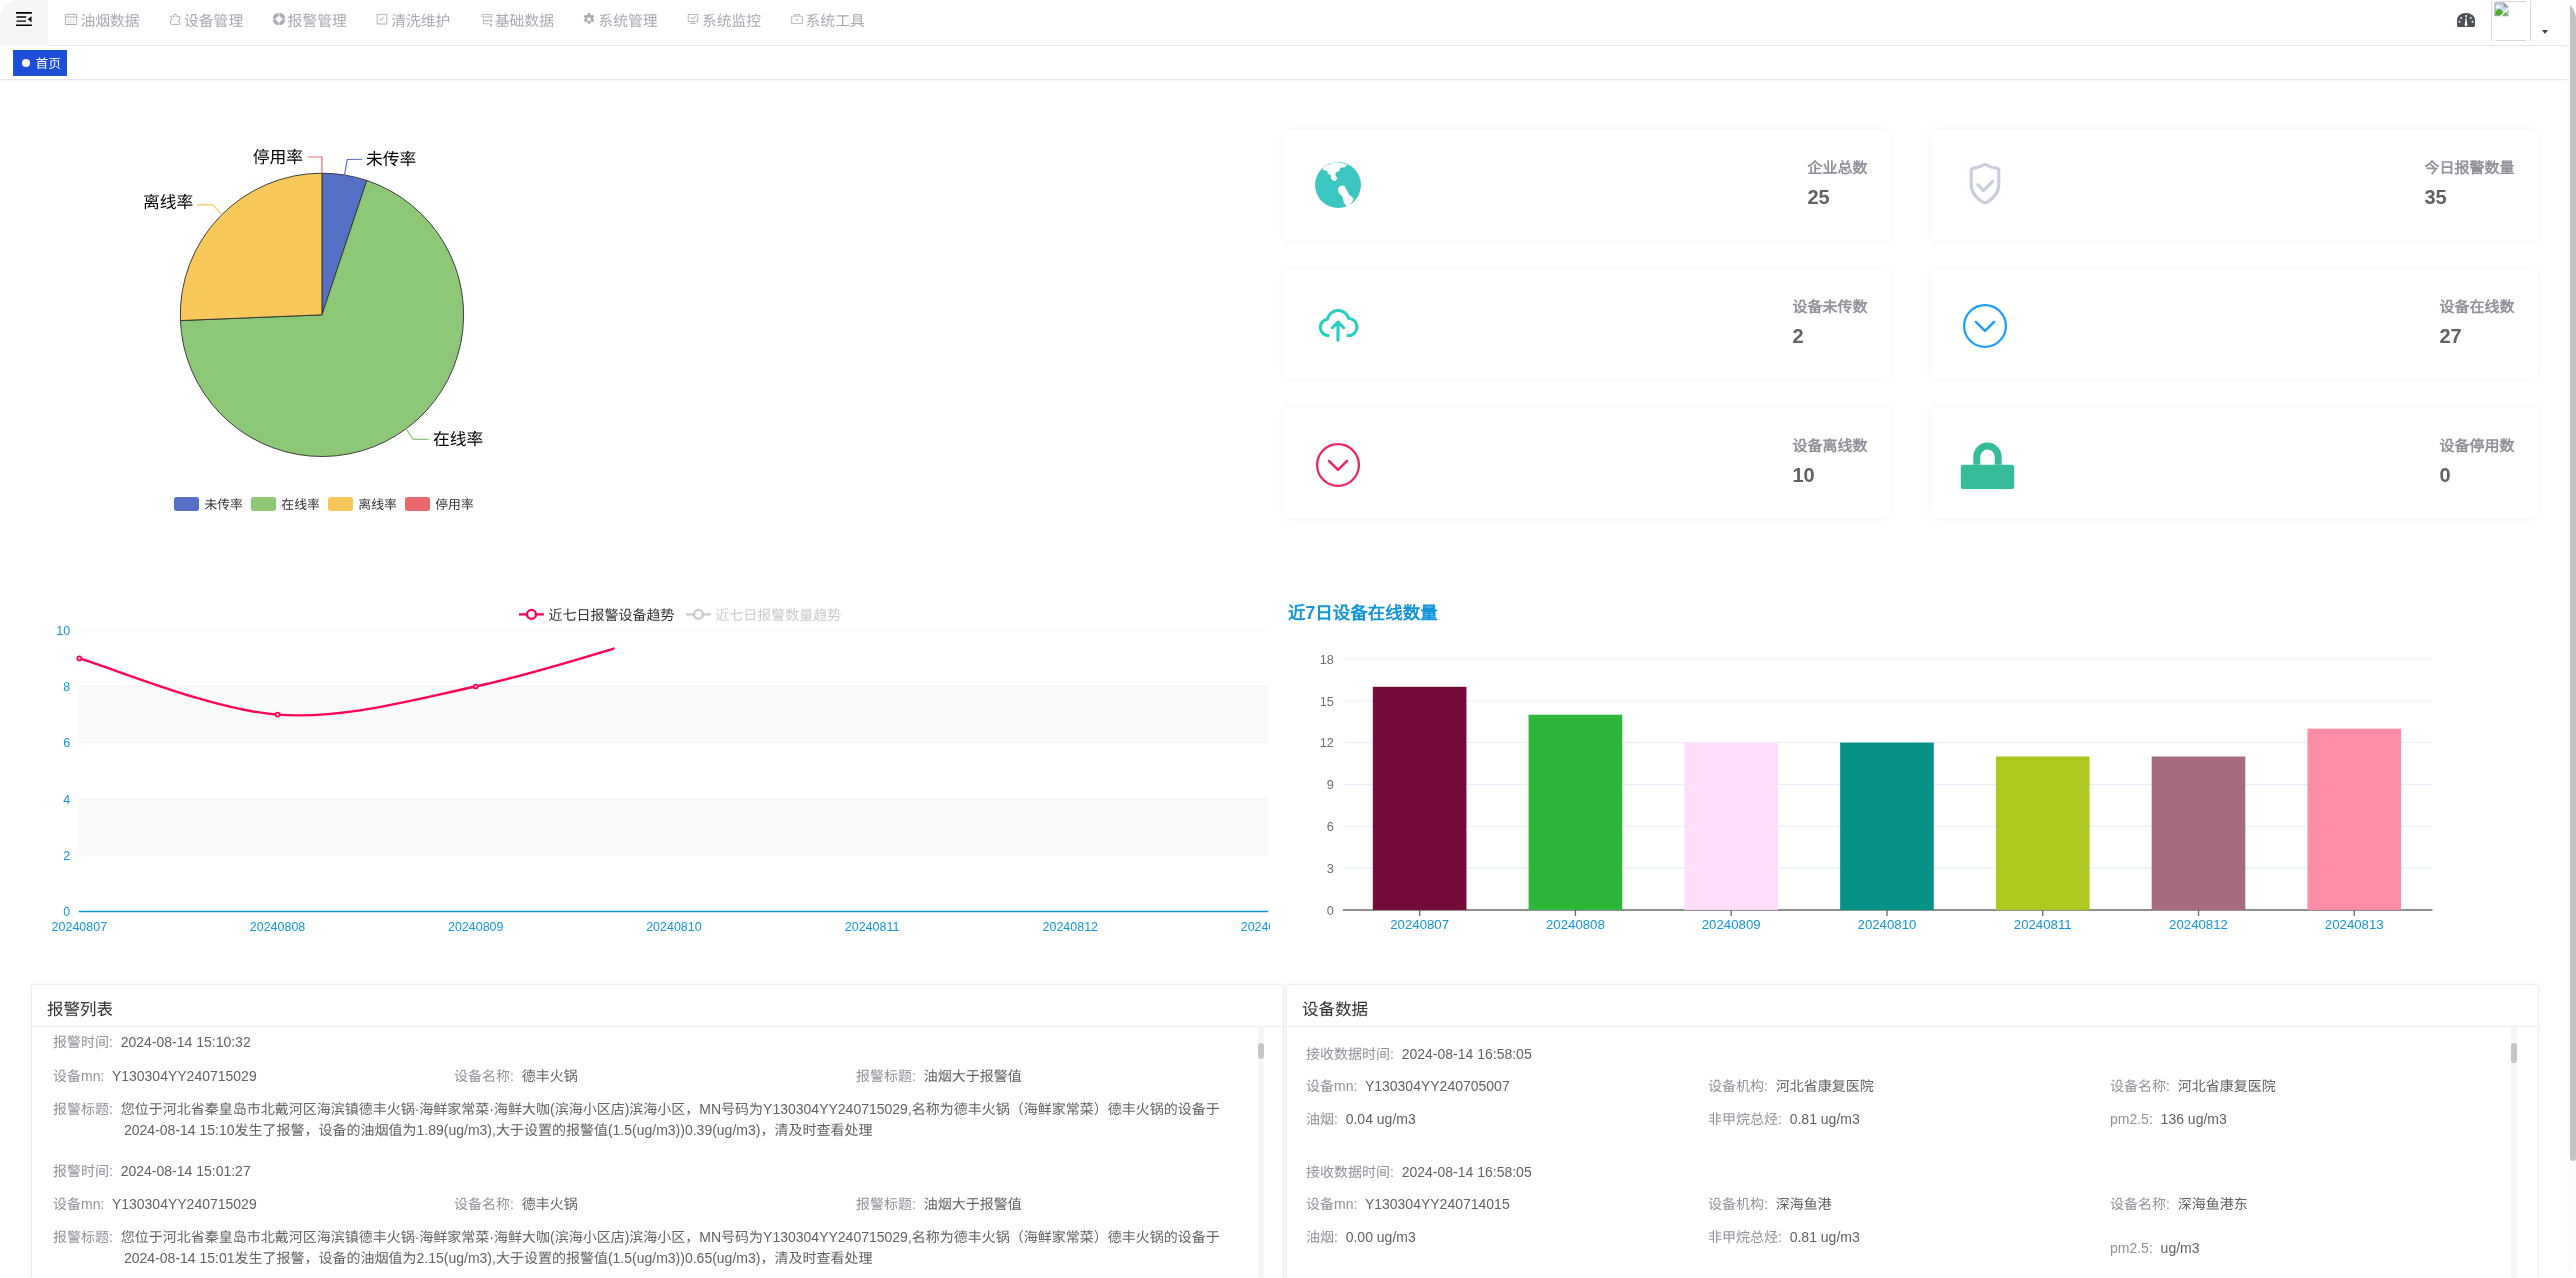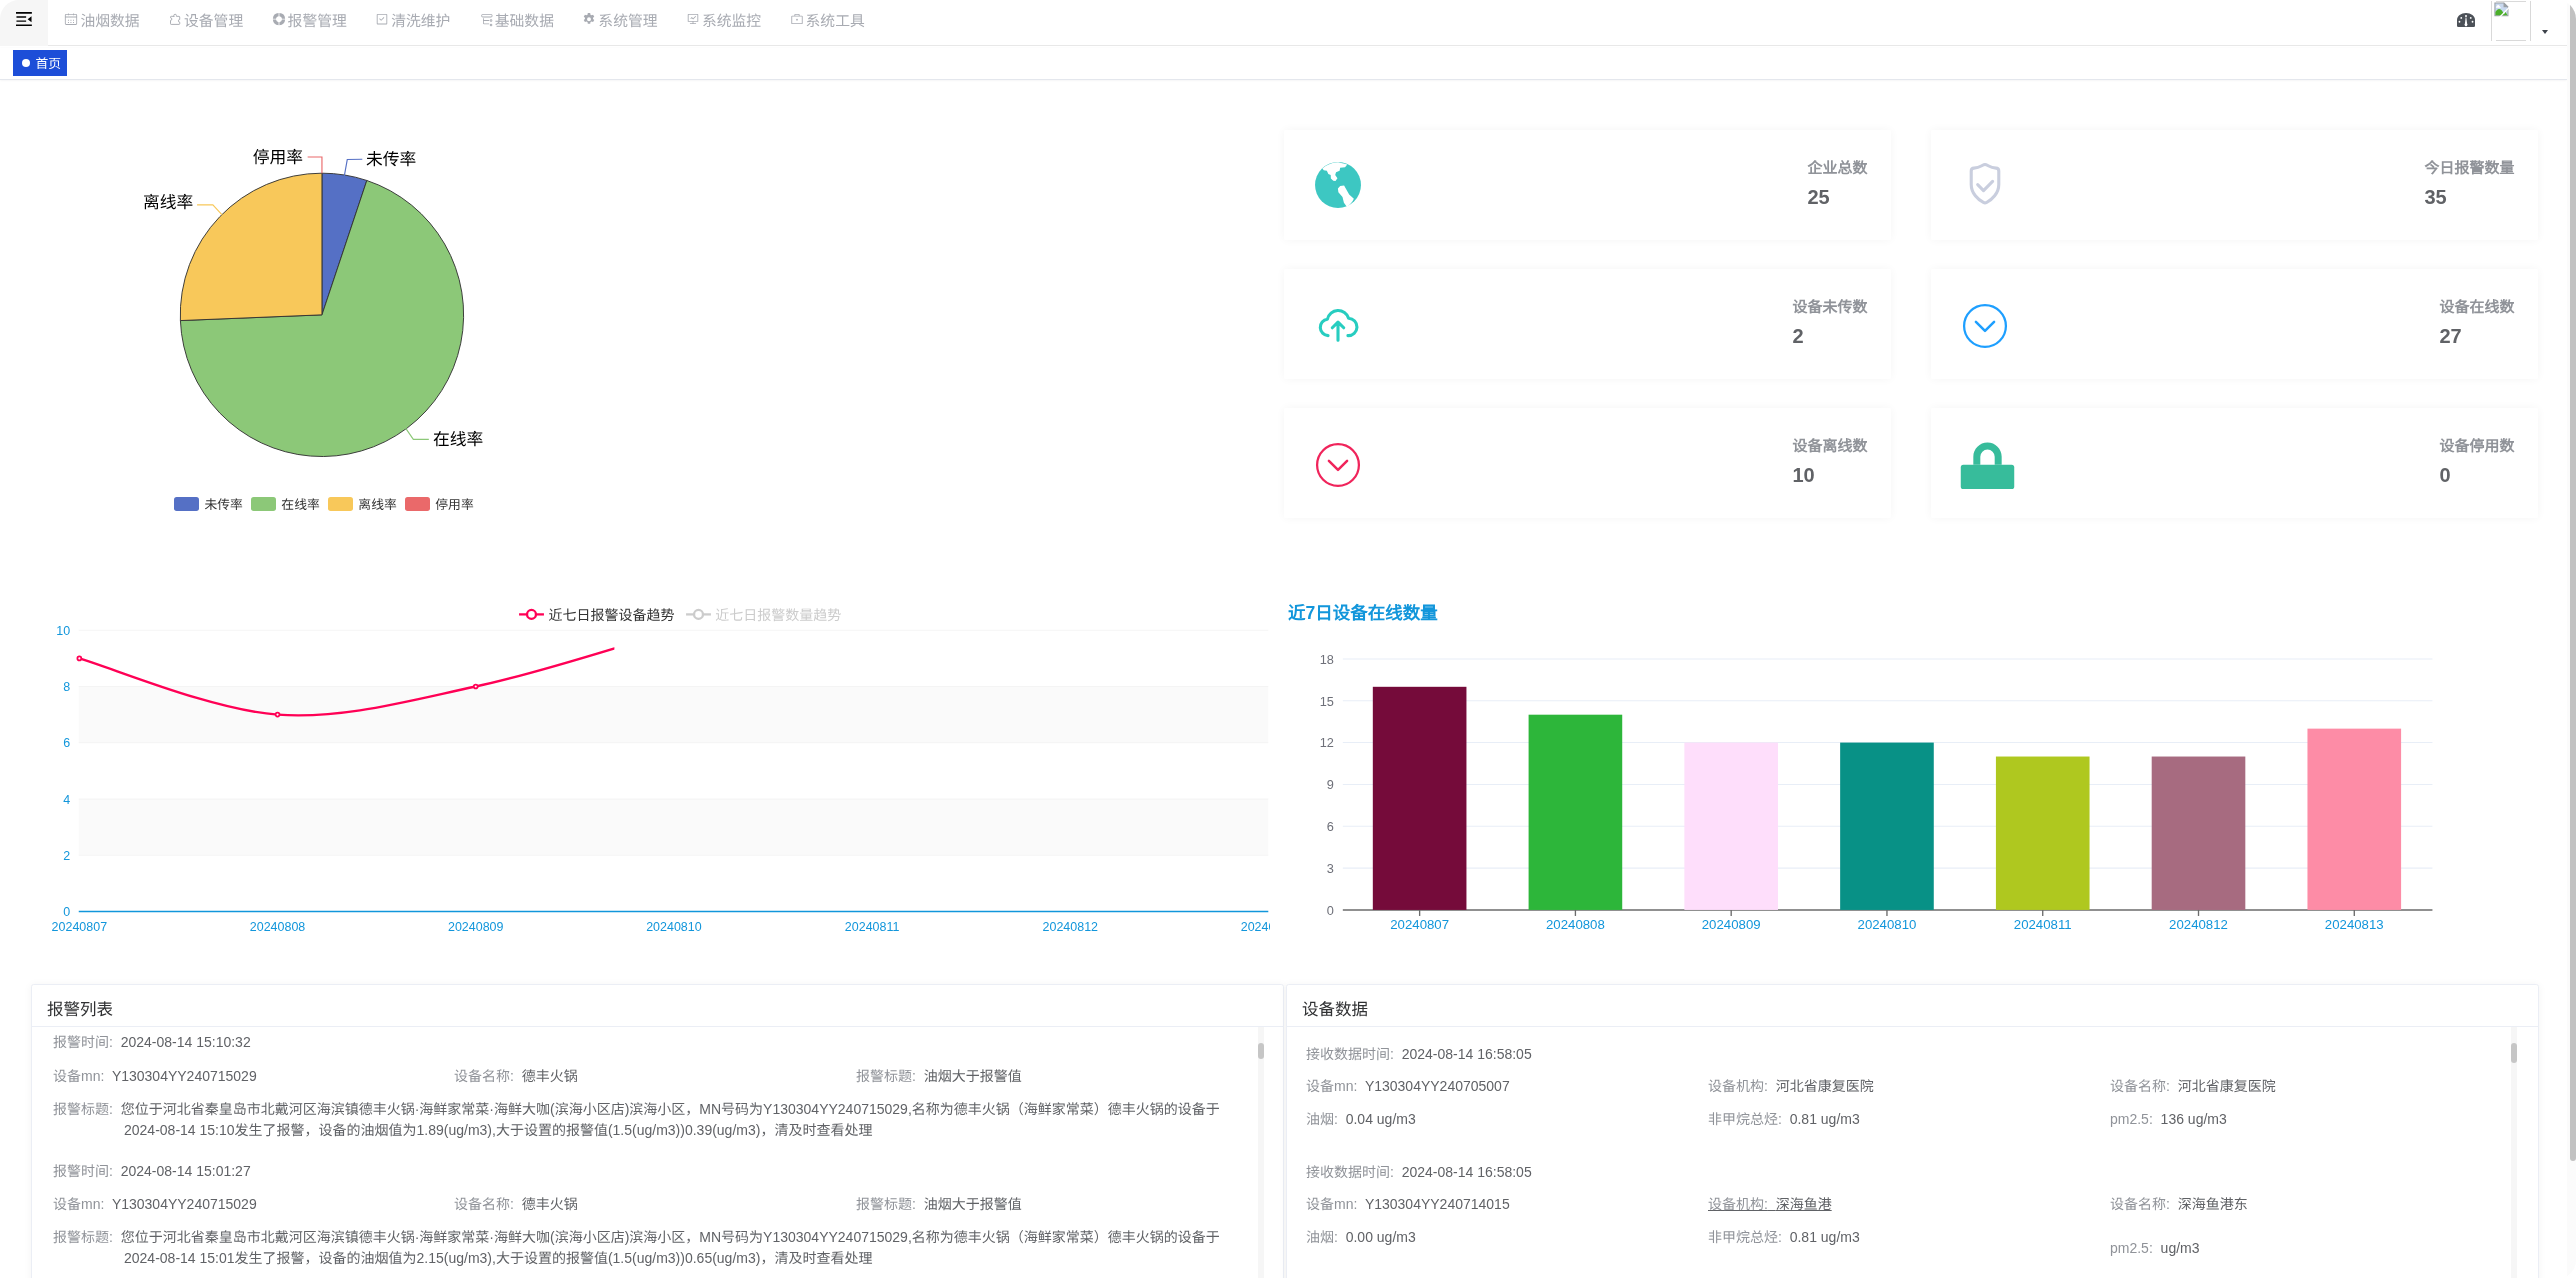--- a/index.html
+++ b/index.html
@@ -422,21 +422,21 @@
       <div class="pbody" id="deviceBody">
           <div class="fld" style="left: 19px; top: 17px;"><b>接收数据时间:</b>&nbsp; <span>2024-08-14 16:58:05</span></div>
           <div class="fld" style="left: 19px; top: 49px;"><b>设备mn:</b>&nbsp; <span>Y130304YY240705007</span></div>
           <div class="fld" style="left: 421px; top: 49px;"><b>设备机构:</b>&nbsp; <span>河北省康复医院</span></div>
           <div class="fld" style="left: 823px; top: 49px;"><b>设备名称:</b>&nbsp; <span>河北省康复医院</span></div>
           <div class="fld" style="left: 19px; top: 82px;"><b>油烟:</b>&nbsp; <span>0.04 ug/m3</span></div>
           <div class="fld" style="left: 421px; top: 82px;"><b>非甲烷总烃:</b>&nbsp; <span>0.81 ug/m3</span></div>
           <div class="fld" style="left: 823px; top: 82px;"><b>pm2.5:</b>&nbsp; <span>136 ug/m3</span></div>
           <div class="fld" style="left: 19px; top: 135px;"><b>接收数据时间:</b>&nbsp; <span>2024-08-14 16:58:05</span></div>
           <div class="fld" style="left: 19px; top: 167px;"><b>设备mn:</b>&nbsp; <span>Y130304YY240714015</span></div>
-          <div class="fld" style="left: 421px; top: 167px; text-decoration: underline;"><b>设备机构:</b>&nbsp; <span>深海鱼港</span></div>
+          <div class="fld" style="left: 421px; top: 167px;"><b>设备机构:</b>&nbsp; <span>深海鱼港</span></div>
           <div class="fld" style="left: 823px; top: 167px;"><b>设备名称:</b>&nbsp; <span>深海鱼港东</span></div>
           <div class="fld" style="left: 19px; top: 200px;"><b>油烟:</b>&nbsp; <span>0.00 ug/m3</span></div>
           <div class="fld" style="left: 421px; top: 200px;"><b>非甲烷总烃:</b>&nbsp; <span>0.81 ug/m3</span></div>
           <div class="fld" style="left: 823px; top: 200px; margin-top: 11px;"><b>pm2.5:</b>&nbsp; <span>ug/m3</span></div>
           <div class="scrolltrack" style="position: absolute; left: 1224px; top: 0px; width: 6.3px; height: 306px; background: rgb(246, 246, 246);">
             <i class="scrollthumb" style="top:15.6px;height:20.5px;width:6.3px;display:block"></i>
           </div>
         </div>
     </div>
   </div>

